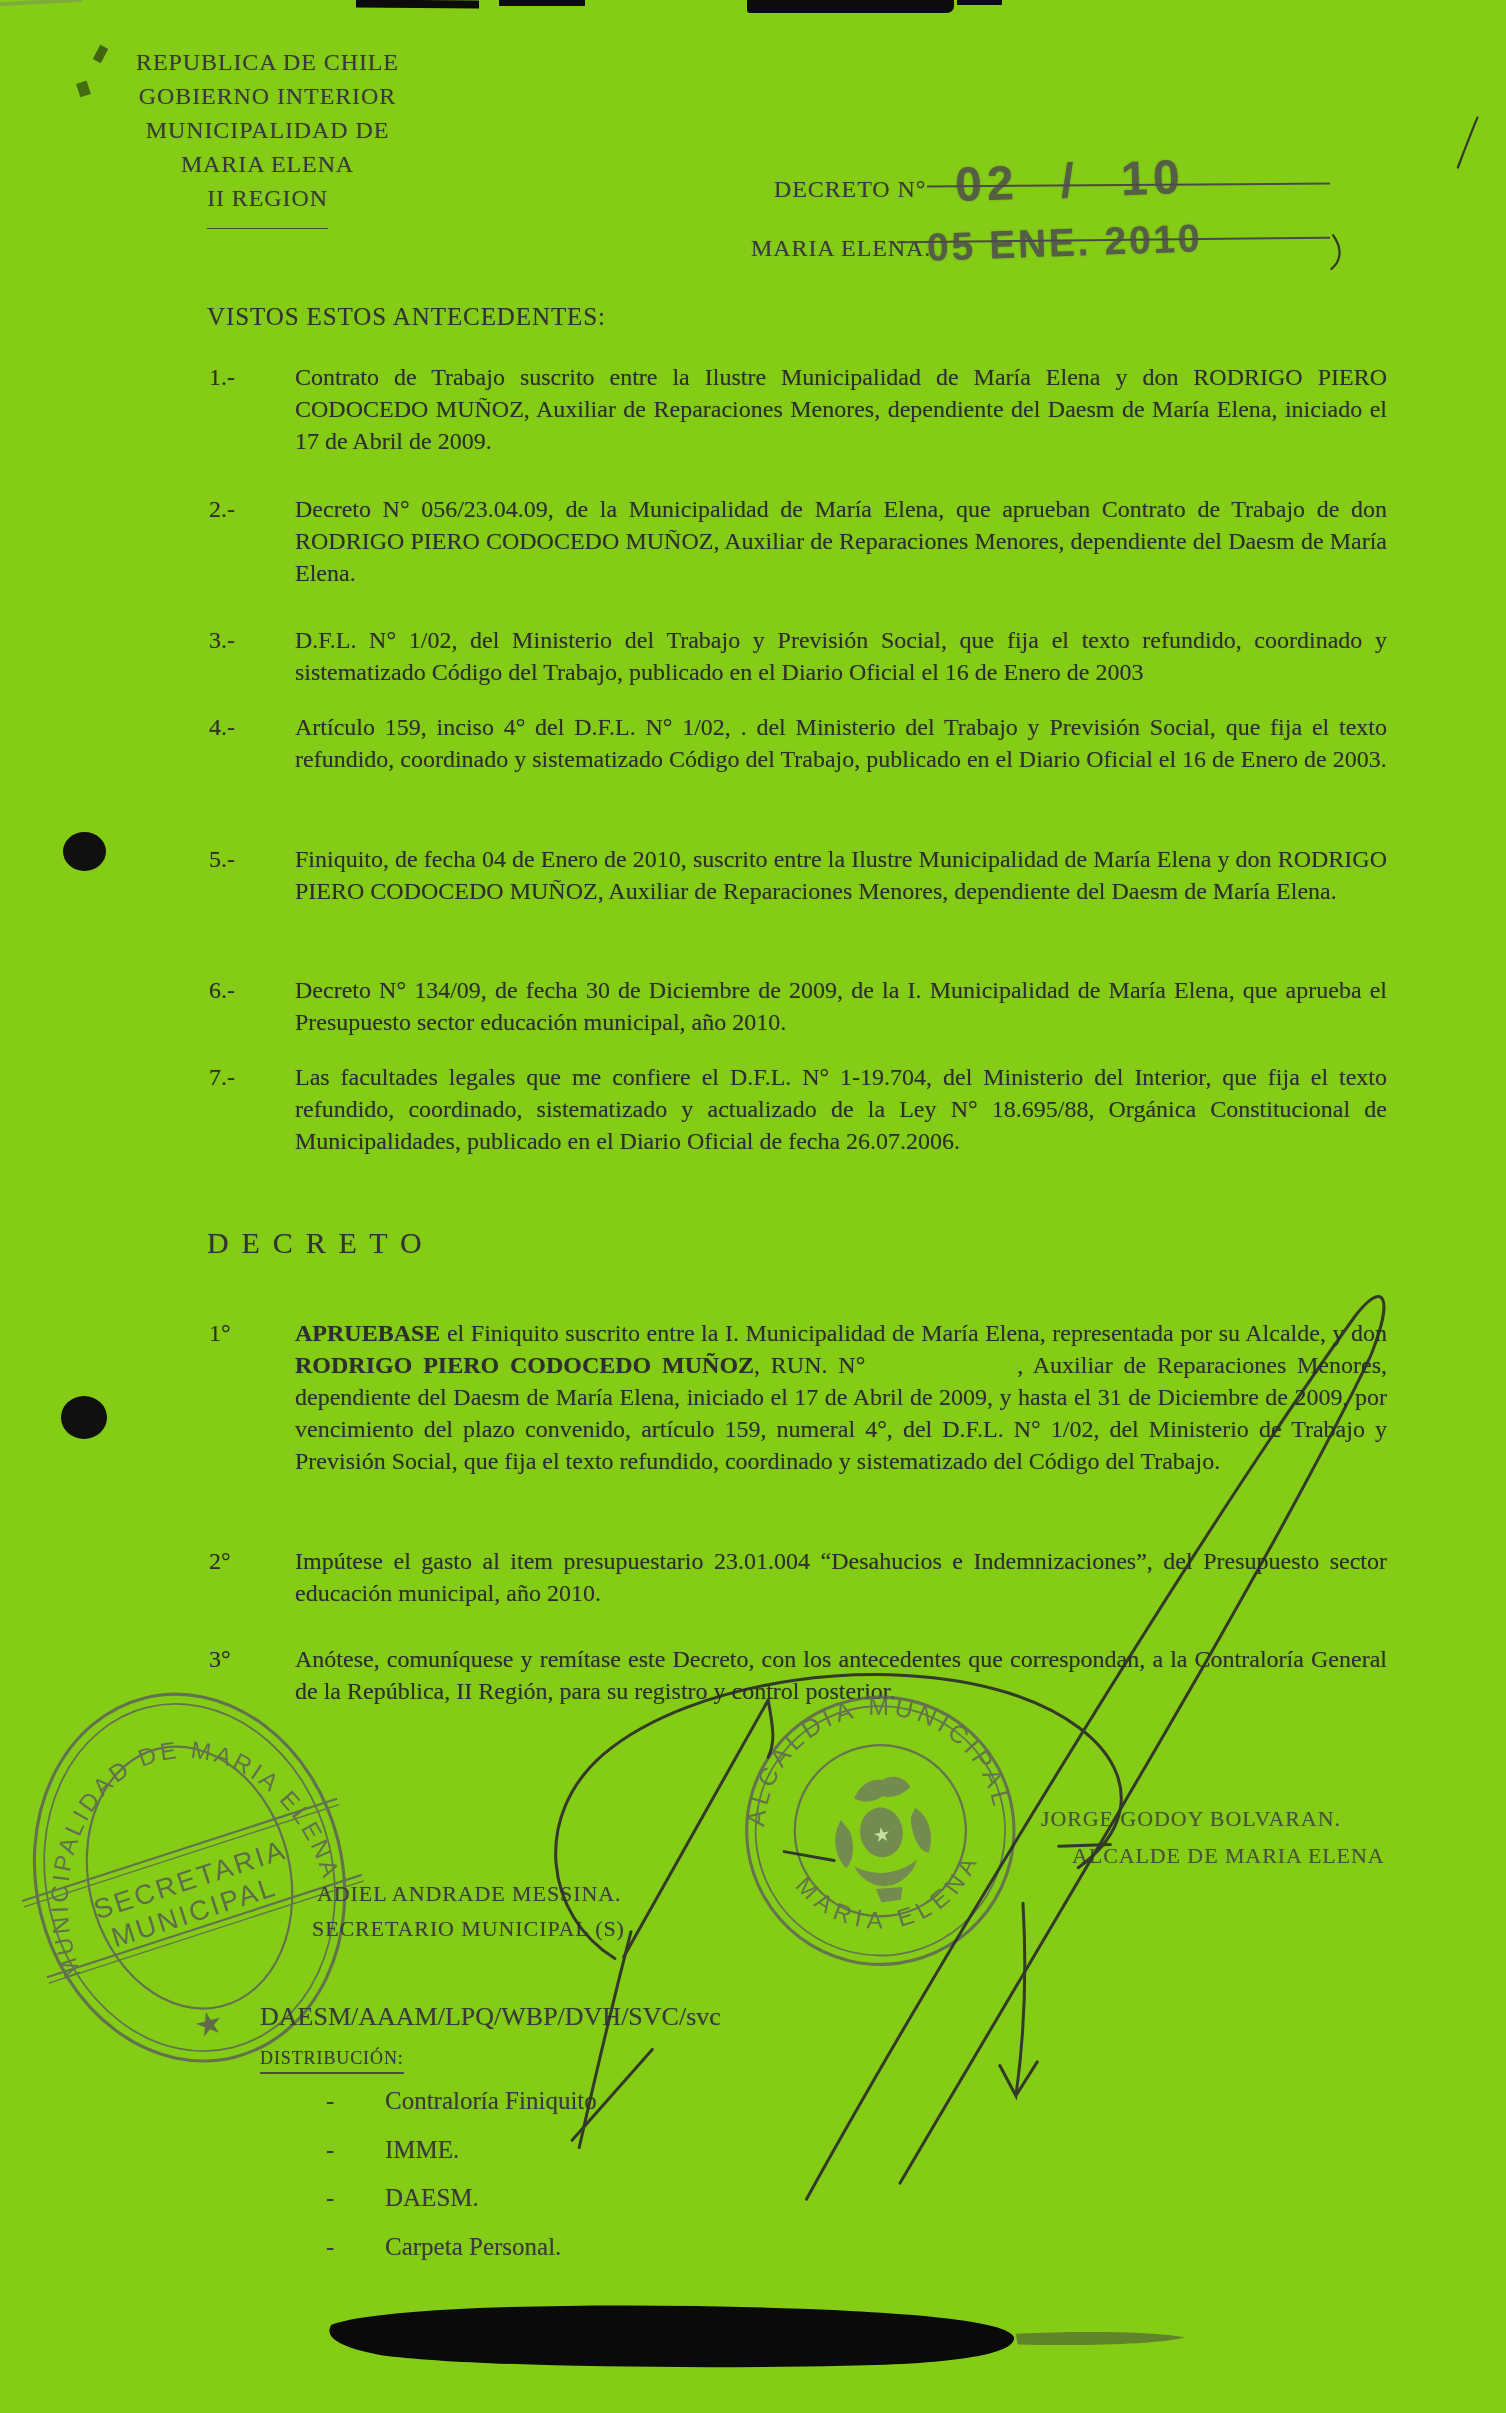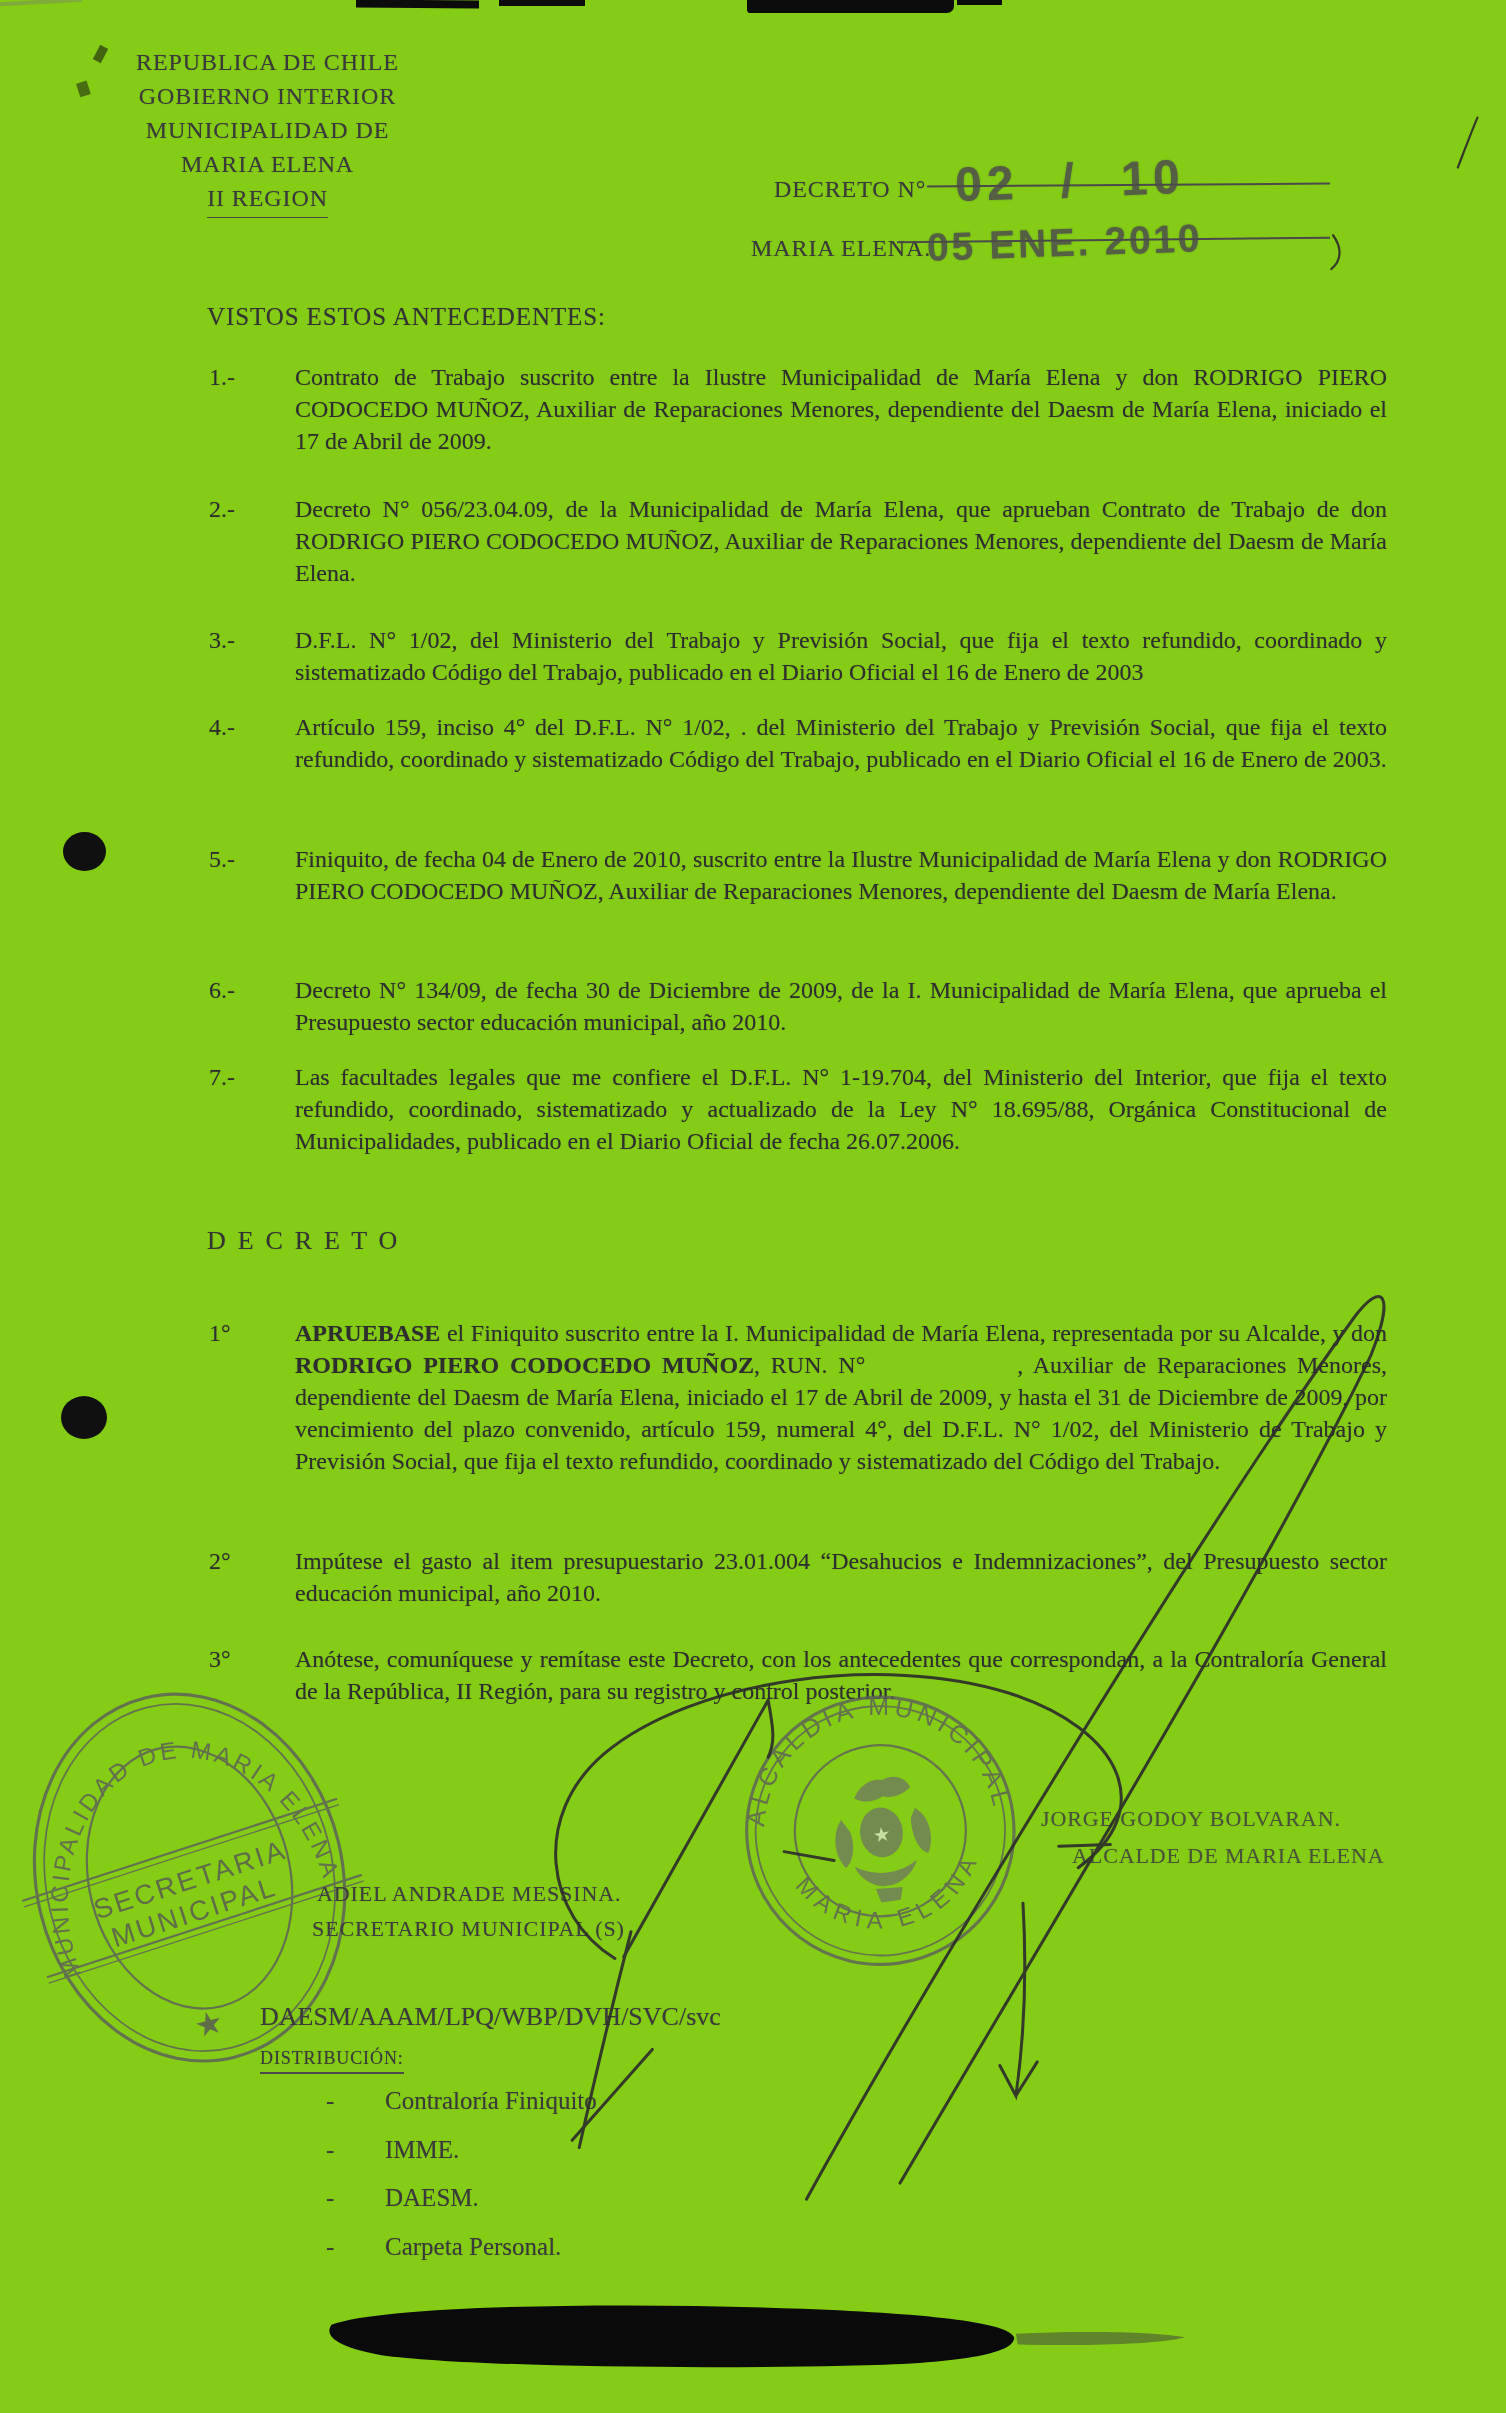--- a/index.html
+++ b/index.html
@@ -5,41 +5,41 @@
   html,body{margin:0;padding:0;background:#e8e8e8;}
   #page{position:relative;width:1506px;height:2413px;margin:0 auto;background:#84cc16;
         font-family:"Liberation Serif",serif;color:#2e2e2e;overflow:hidden;}
   #page *{box-sizing:border-box;}
 
   .txt{text-shadow:0 0 0.9px rgba(40,40,40,.35);}
 
   
   #letterhead{position:absolute;left:134px;top:45px;width:267px;text-align:center;
               font-size:24px;line-height:34px;letter-spacing:0.9px;color:#3a3a3a;}
-  #letterhead .ul{border-bottom:1.8px solid #4a4a4a;padding-bottom:6px;}
+  #letterhead .ul{border-bottom:1.8px solid #4a4a4a;padding-bottom:17px;}
 
   
   .rlabel{position:absolute;font-size:24px;letter-spacing:0.9px;color:#3a3a3a;}
   .stamp-num{position:absolute;font-family:"Liberation Sans",sans-serif;font-weight:bold;
              color:#4c4c4c;opacity:.85;text-shadow:0 0 1.8px rgba(70,70,70,.6);}
   #decreto-number-stamp{left:955px;top:153px;font-size:48px;letter-spacing:5.3px;word-spacing:23px;transform:rotate(-2deg);}
   #date-stamp{left:927px;top:221px;font-size:39px;letter-spacing:2.7px;transform:rotate(-2deg);}
   .hline{position:absolute;border-bottom:2.2px solid #4a4a4a;}
   #decreto-underline{left:927px;top:184px;width:403px;transform:rotate(-.4deg);}
   #fecha-underline{left:897px;top:239px;width:433px;transform:rotate(-.6deg);}
   #smudge-line{left:1108px;top:207px;width:82px;border-bottom:4.5px solid #777;opacity:.38;transform:rotate(-3deg);}
 
   
   #vistos-heading{position:absolute;left:207px;top:303px;font-size:25px;letter-spacing:0.9px;color:#333;}
   .item{position:absolute;left:209px;width:1178px;font-size:24px;line-height:32px;}
   .item .num{position:absolute;left:0;top:0;}
   .item .itxt{margin-left:86px;text-align:justify;}
   .b{font-weight:bold;}
   .gap{display:inline-block;height:0.9px;}
-  #decreto-heading{position:absolute;left:207px;top:1226px;font-size:26px;letter-spacing:2.7px;color:#333;}
+  #decreto-heading{position:absolute;left:207px;top:1226px;font-size:30px;letter-spacing:2.7px;color:#333;}
 
   
   .cap{position:absolute;font-size:22px;letter-spacing:0.9px;color:#3e3e3e;text-align:center;}
   #initials-line{position:absolute;left:260px;top:2002px;font-size:26px;color:#3a3a3a;}
   #distribution-heading{position:absolute;left:260px;top:2048px;font-size:18px;color:#3a3a3a;
                         border-bottom:2.2px solid #4a4a4a;padding-bottom:3px;letter-spacing:0.9px;}
   .dist-row{position:absolute;left:326px;font-size:25px;color:#3a3a3a;}
   .dist-row .dash{position:absolute;left:0;}
   .dist-row .dtxt{margin-left:59px;}
 

